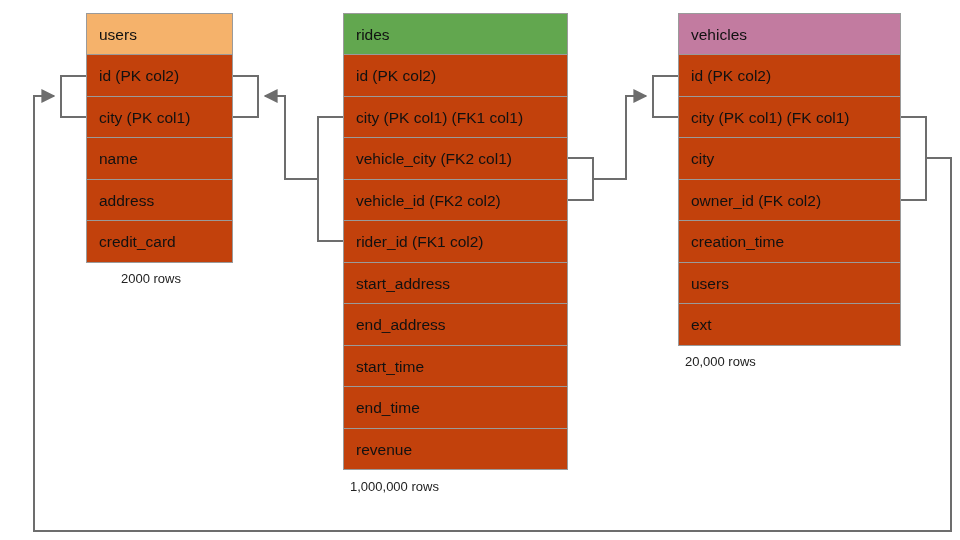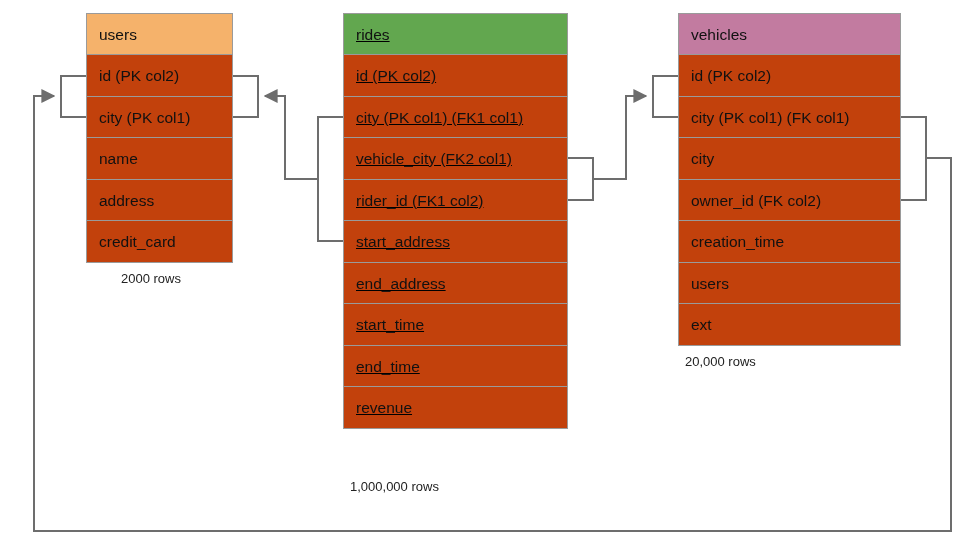--- a/index.html
+++ b/index.html
@@ -97,25 +97,26 @@
   <div class="table-card" style="left:73px; top:13px; width:147px;">
     <div class="tbl-header" style="background:#f5b26b;">users</div>
     <div class="tbl-col">id (PK col2)</div>
     <div class="tbl-col">city (PK col1)</div>
     <div class="tbl-col">name</div>
     <div class="tbl-col">address</div>
     <div class="tbl-col">credit_card</div>
   </div>
   <div class="row-count" style="left:80px; top:271px;margin-left:28px;">2000 rows</div>
 
-  <div class="table-card" style="left:330px; top:13px; width:225px;text-decoration:underline;">
+  <div class="table-card" style="left:330px; top:13px; width:225px;">
     <div class="tbl-header" style="background:#62a74f;">rides</div>
     <div class="tbl-col">id (PK col2)</div>
     <div class="tbl-col">city (PK col1) (FK1 col1)</div>
     <div class="tbl-col">vehicle_city (FK2 col1)</div>
+    <div class="tbl-col">vehicle_id (FK2 col2)</div>
     <div class="tbl-col">rider_id (FK1 col2)</div>
     <div class="tbl-col">start_address</div>
     <div class="tbl-col">end_address</div>
     <div class="tbl-col">start_time</div>
     <div class="tbl-col">end_time</div>
     <div class="tbl-col">revenue</div>
   </div>
   <div class="row-count" style="left:337px; top:479px;">1,000,000 rows</div>
 
   <div class="table-card" style="left:665px; top:13px; width:223px;">

